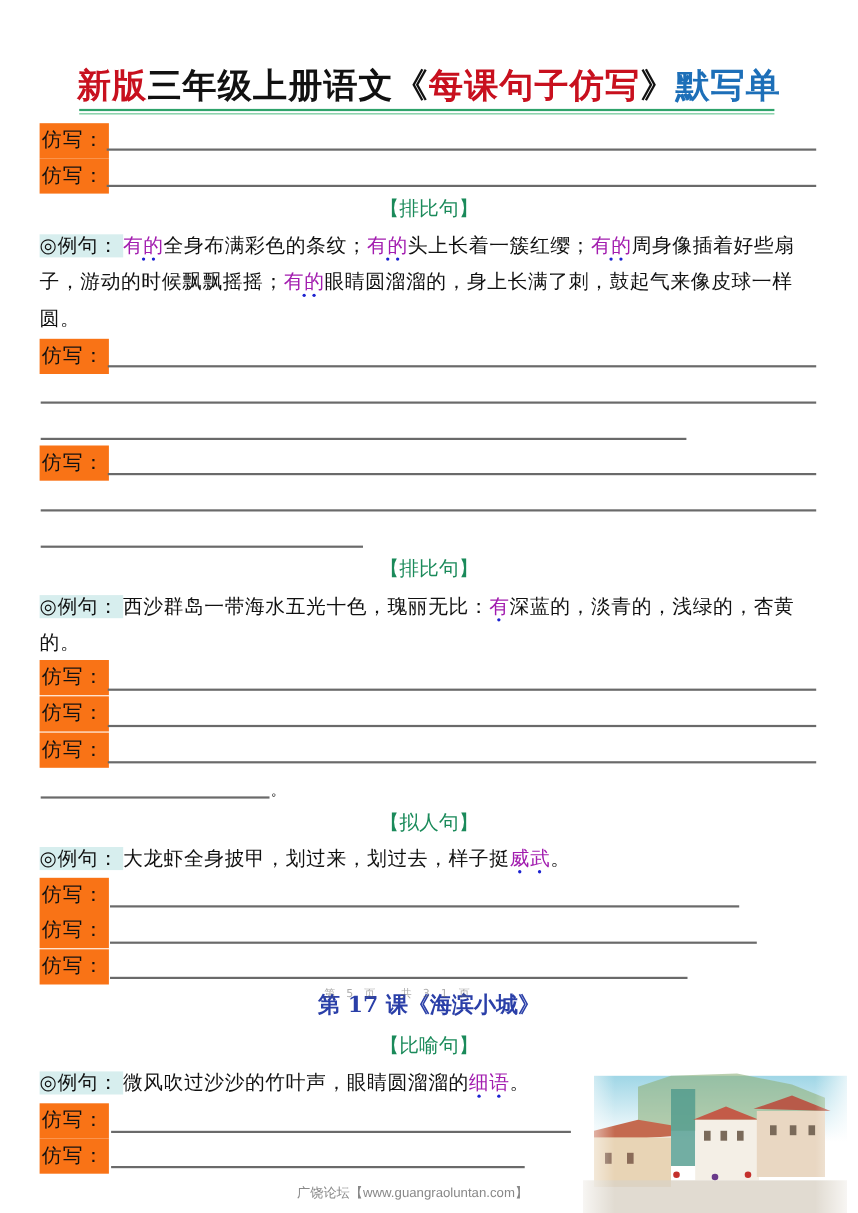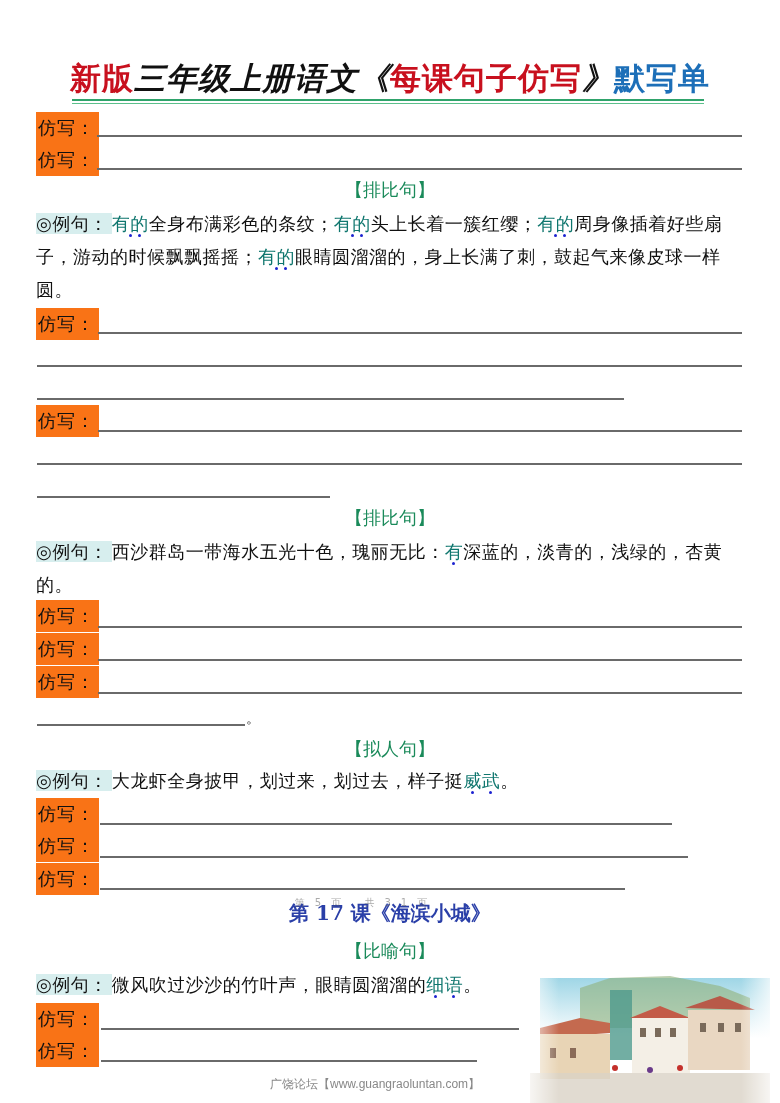--- a/index.html
+++ b/index.html
@@ -9,39 +9,39 @@
     color: #111;
   }
   .abs { position: absolute; }
   .title {
     left: 0; width: 780px; top: 56px; text-align: center;
     font-family: "DejaVu Serif", "Liberation Serif", serif;
     font-weight: bold; font-size: 31px; letter-spacing: 1px; line-height: 44px;
     white-space: nowrap;
   }
   .title .red { color: #c8101e; }
-  .title .black { color: #111; font-style: italic; }
+  .title .black { color: #111; }
   .title .blue { color: #1d6fb8; }
   .title-rule { left: 72px; width: 632px; top: 99px; height: 0; border-top: 2px solid #2fa36b; }
   .title-rule2 { left: 72px; width: 632px; top: 103px; height: 0; border-top: 1px solid #5cc08b; }
 
   .label {
     left: 36px; height: 32px; line-height: 32px; font-size: 18px;
     background: #f97316; padding: 0 4px 0 2px; letter-spacing: 1px;
   }
   .line { height: 0; border-top: 2px solid #6a6a6a; }
   .section-head {
     left: 0; width: 780px; text-align: center; color: #1a8a5a;
     font-size: 18px; line-height: 28px;
   }
   .para {
     left: 36px; width: 712px; font-size: 18px; line-height: 33px; letter-spacing: 0.5px;
   }
   .ex-label { background: #d7eeee; padding-right: 4px; }
-  .emph { color: #0f766e; position: relative; }
+  .emph { color: #a21caf; position: relative; }
   .emph .dot {
     position: absolute; left: 50%; bottom: -3px; width: 3px; height: 3px; margin-left: -1.5px;
     background: #1c22d0; border-radius: 50%;
   }
   .lesson {
     left: 0; width: 780px; top: 898px; text-align: center;
     font-family: "DejaVu Serif", "Liberation Serif", serif; font-weight: bold;
     font-size: 20px; color: #2a3fa8; line-height: 30px;
   }
   .pagenum {

